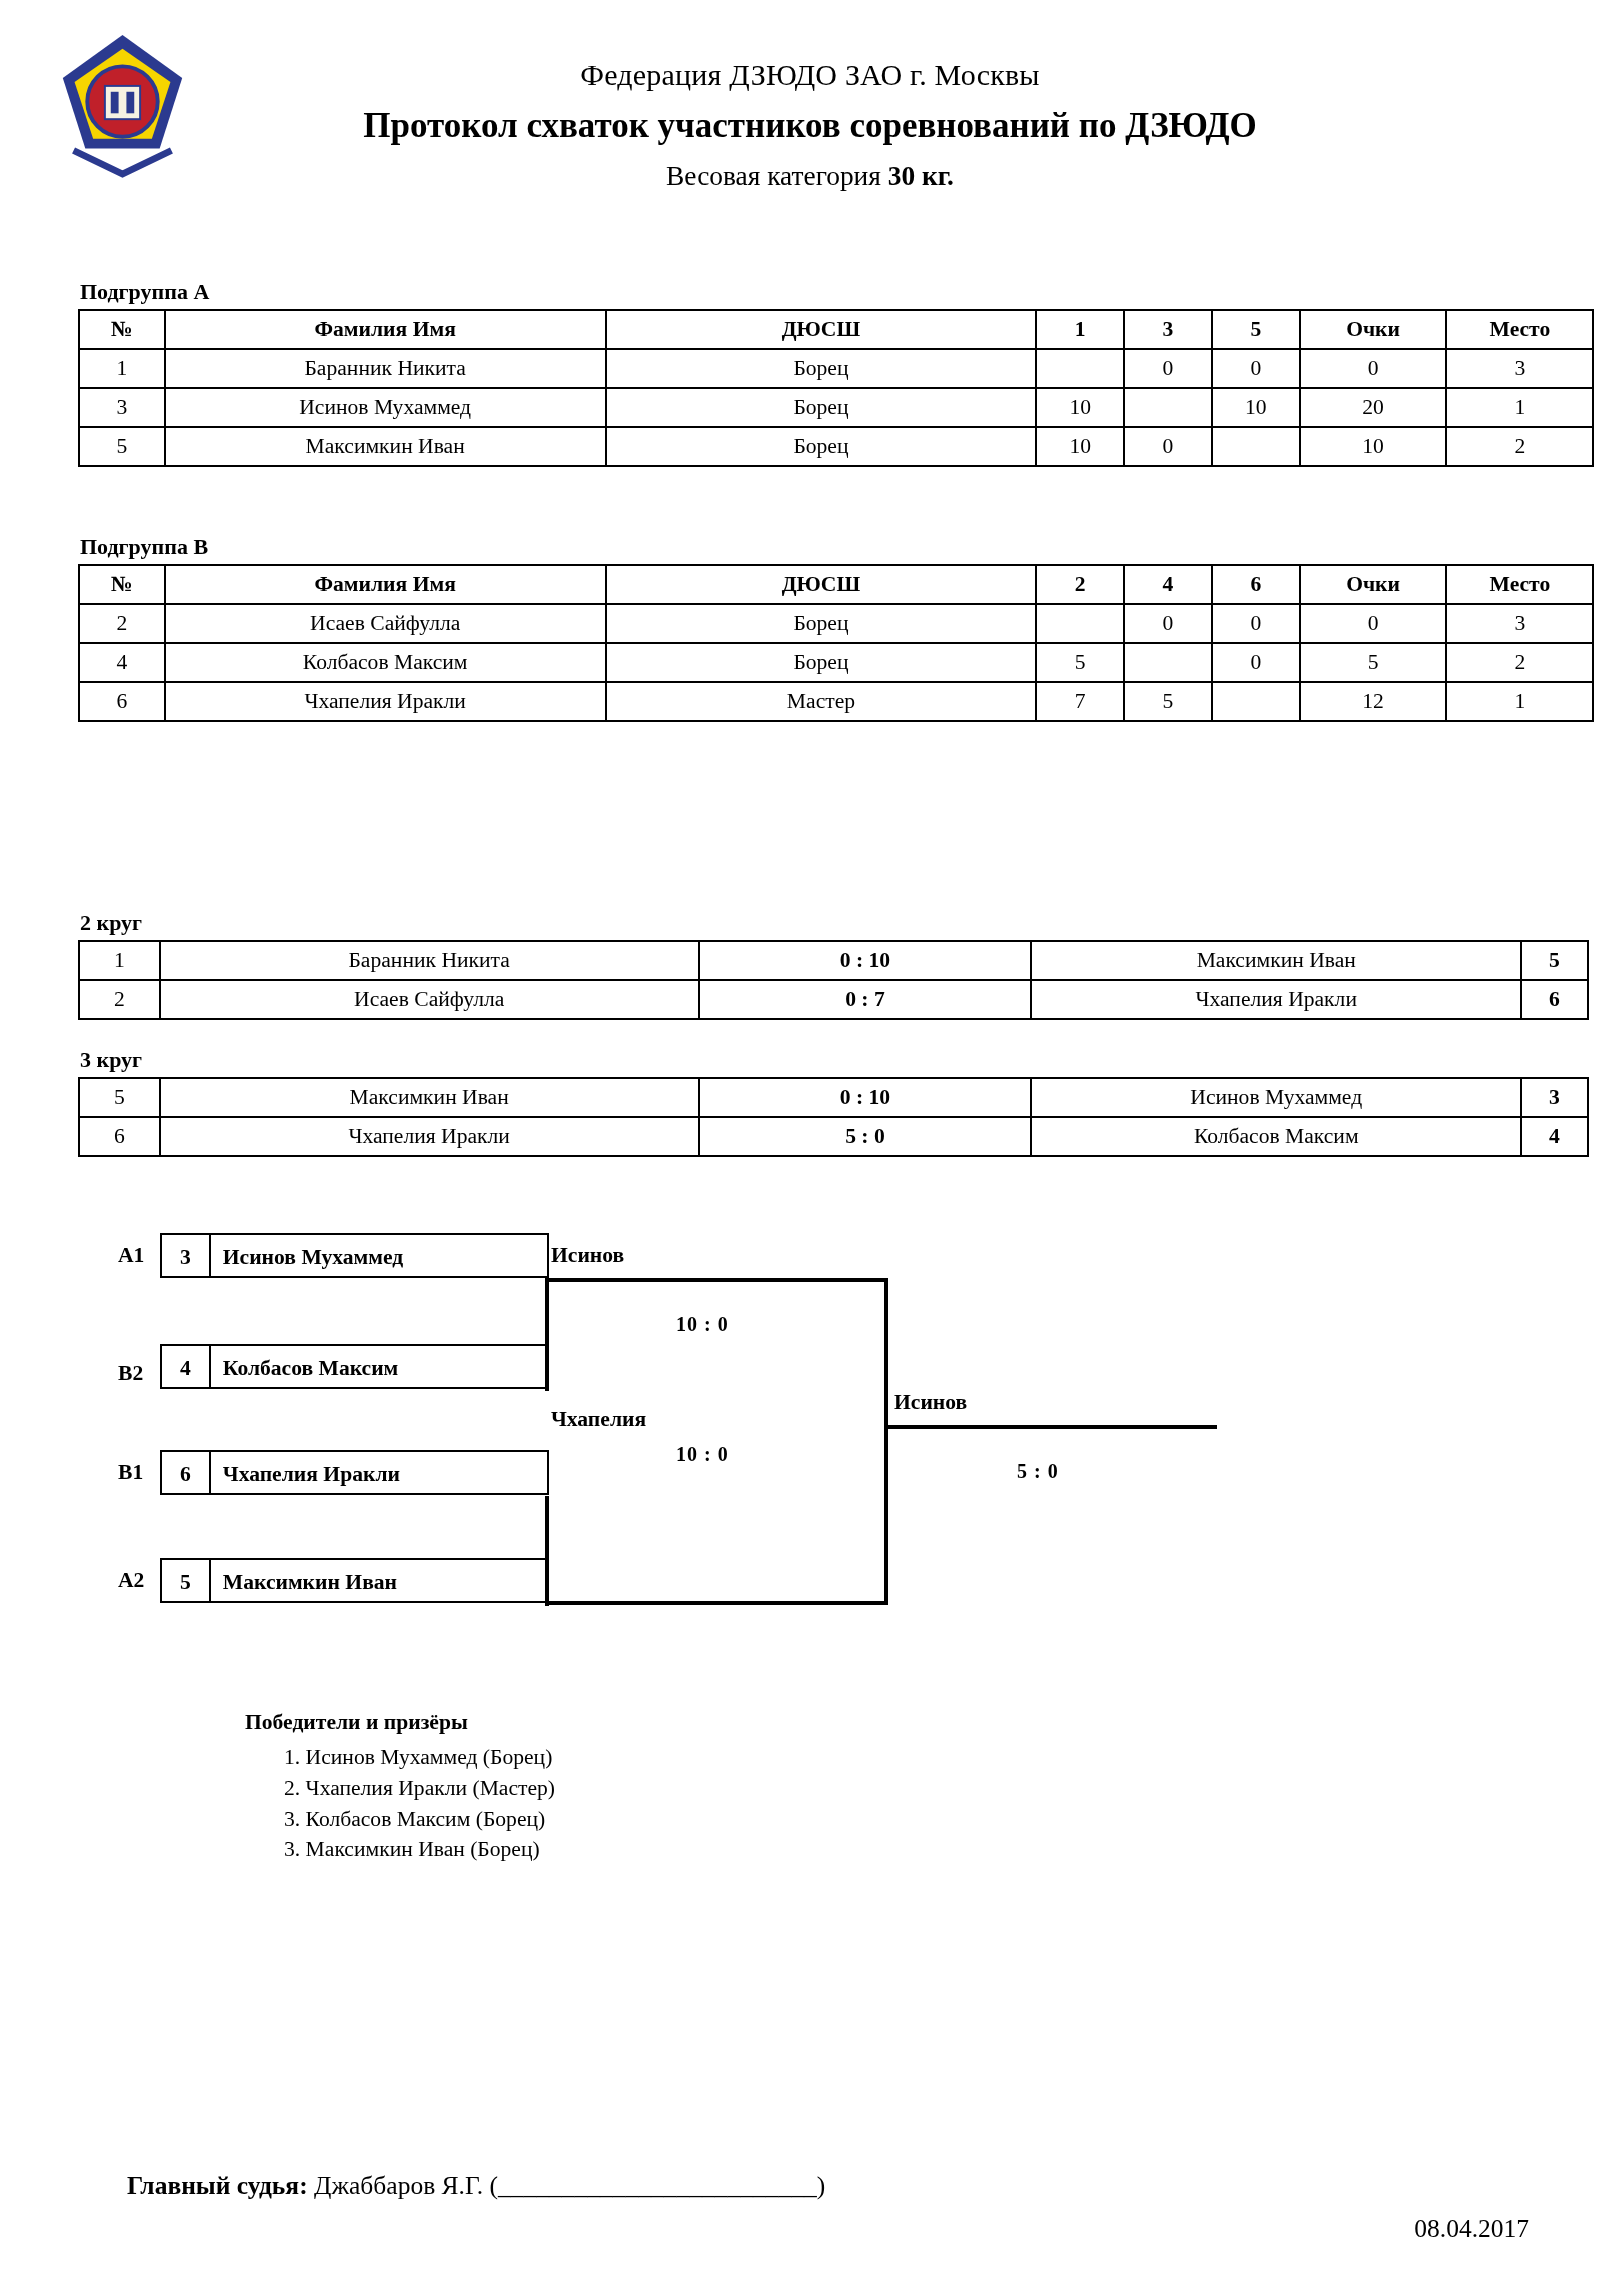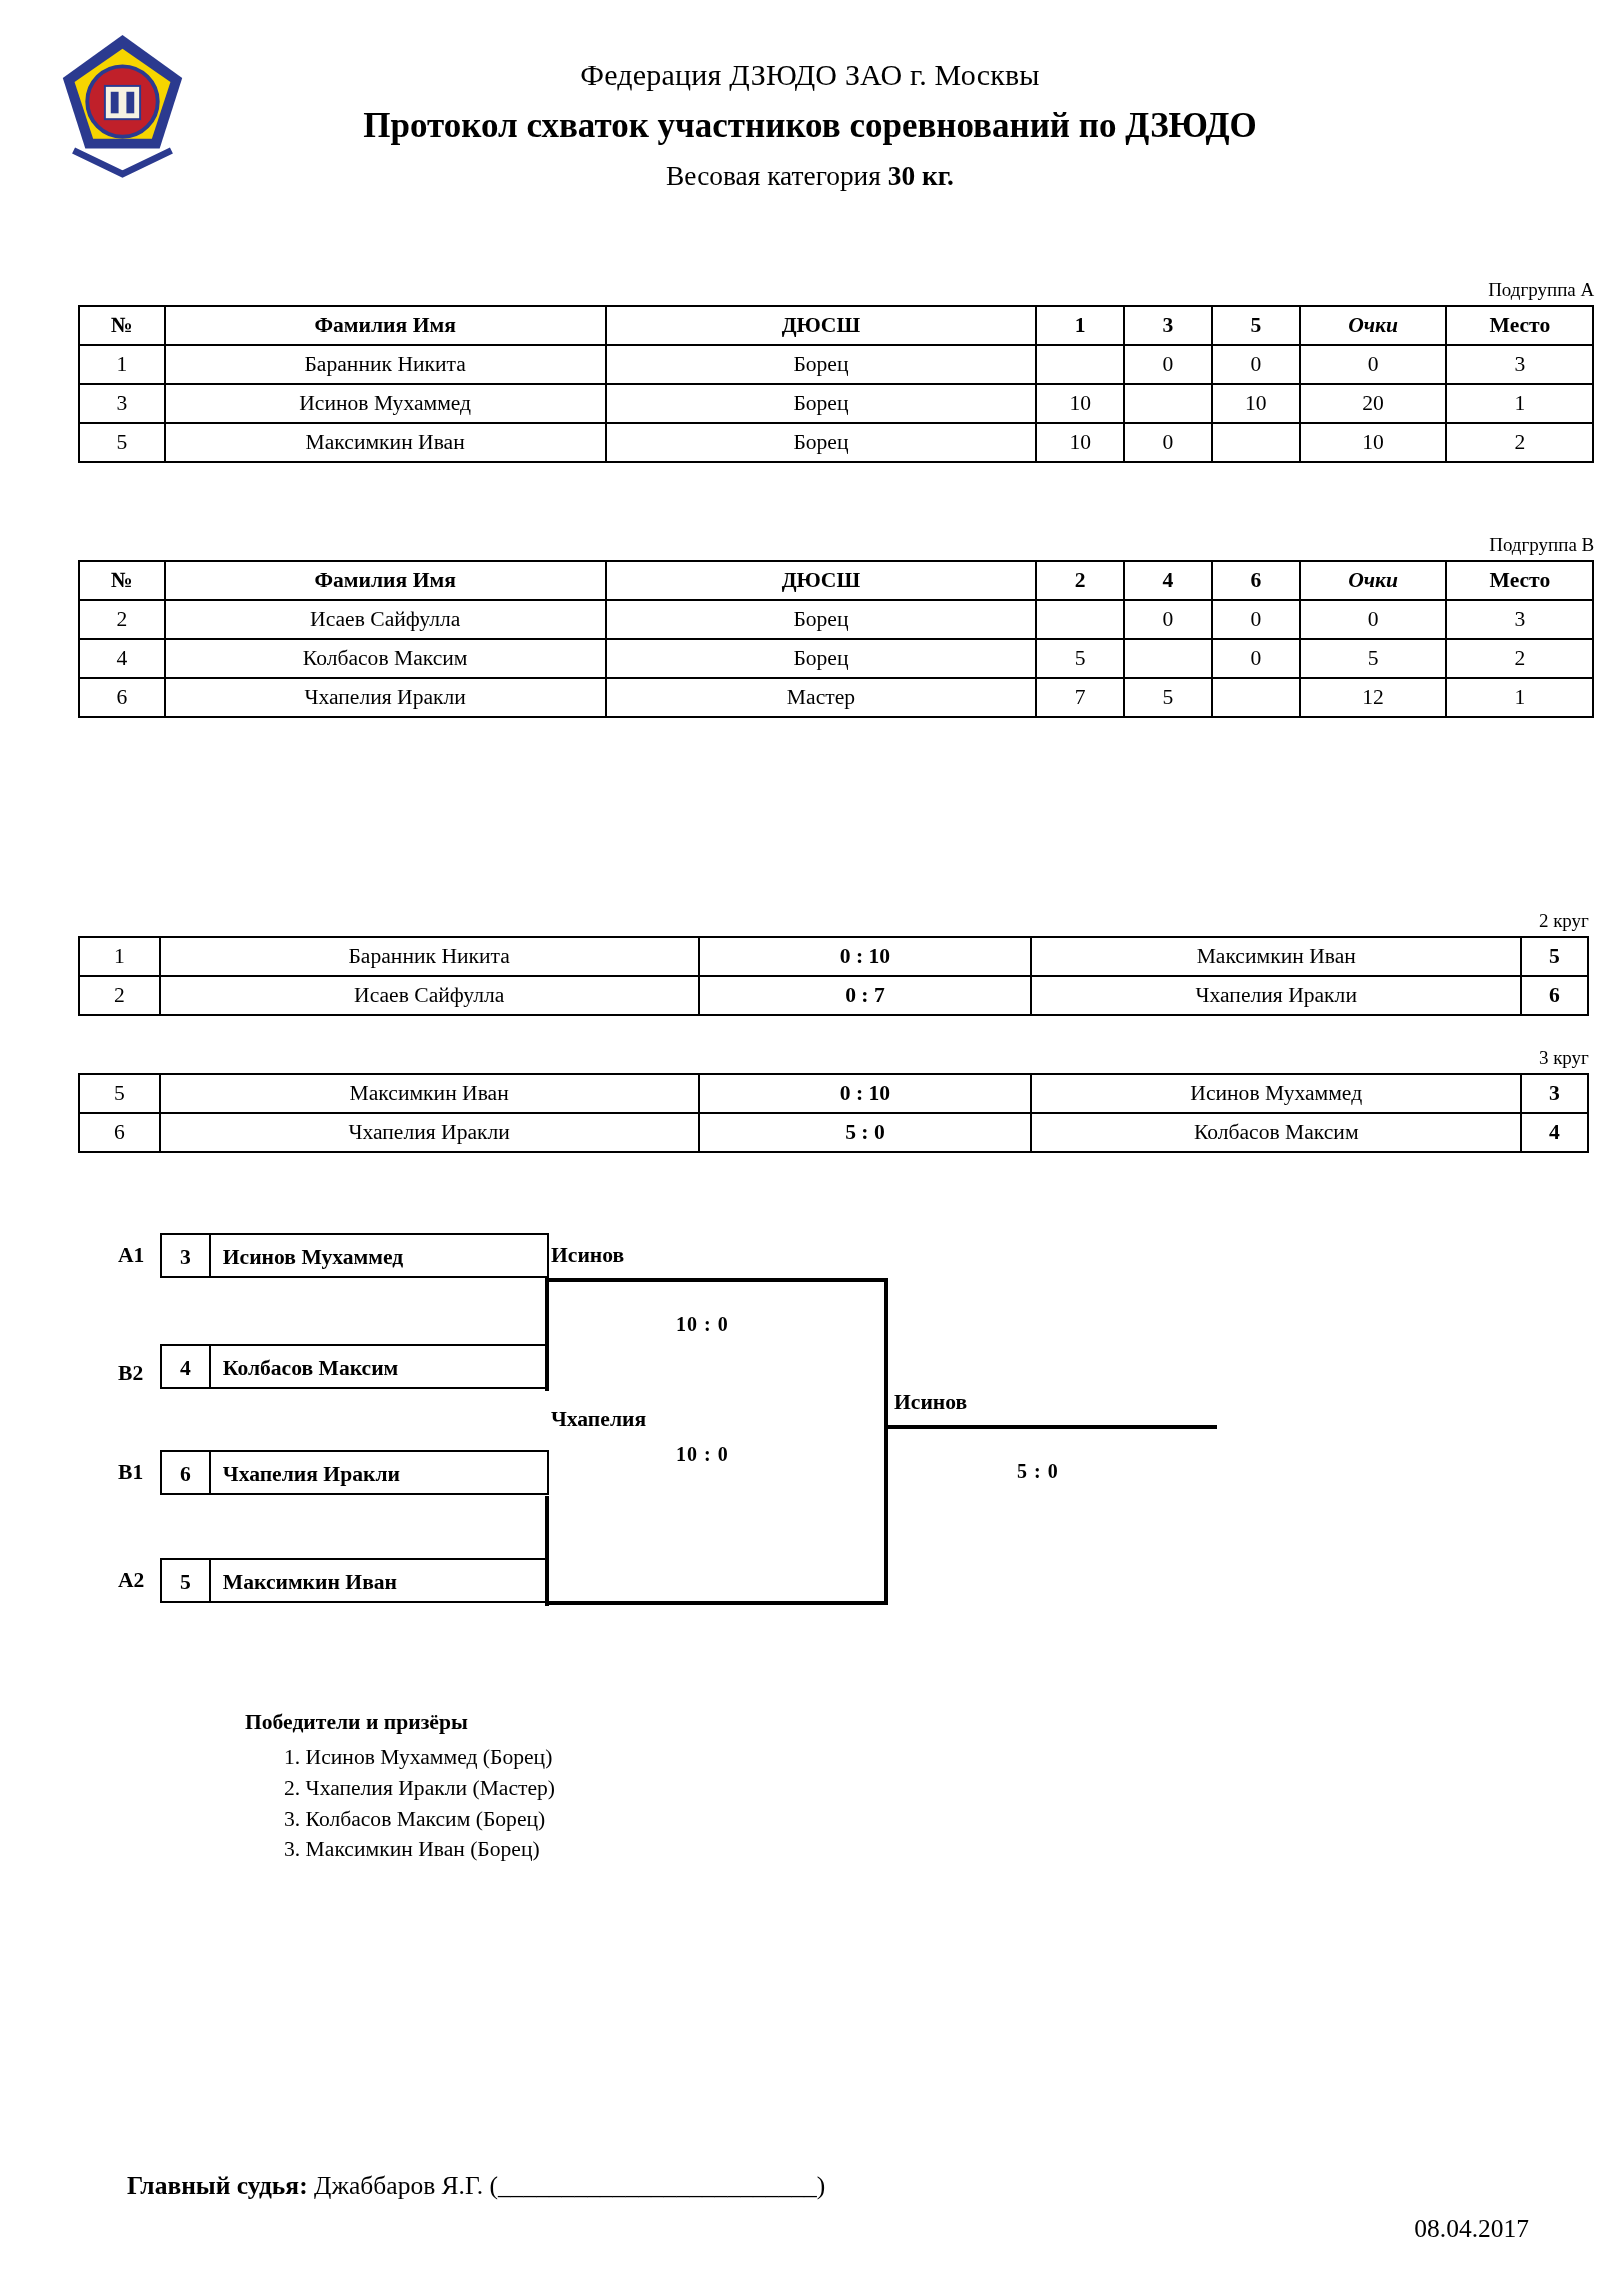--- a/index.html
+++ b/index.html
@@ -45,25 +45,24 @@
     margin-top: 13.7px;
   }
   .weight-line {
     font-size: 27.4px;
     margin-top: 15.7px;
   }
   .weight-line b { font-weight: bold; }
 
   
   .section-label {
-    font-size: 19px;
-    font-weight: normal;
+    font-size: 22px;
+    font-weight: bold;
     margin: 0 0 3.9px 0;
     padding-left: 2px;
-    text-align: right;
   }
   table.grid {
     border-collapse: collapse;
     table-layout: fixed;
   }
   table.grid td, table.grid th {
     border: 2px solid #000;
     height: 37px;
     font-size: 21.6px;
     text-align: center;
@@ -85,21 +84,21 @@
   
   .group-block {
     position: absolute;
     left: 78px;
   }
   .group-block table { width: 1460px; }
   .col-num   { width: 76px; }
   .col-name  { width: 431px; }
   .col-club  { width: 421px; }
   .col-score { width: 78px; }
-  .col-pts   { width: 137px; font-style: italic; }
+  .col-pts   { width: 137px; }
   .col-place { width: 137px; }
 
   
   .round-block {
     position: absolute;
     left: 78px;
   }
   .round-block table { width: 1460px; }
   .r-num   { width: 71px; }
   .r-left  { width: 529px; }

